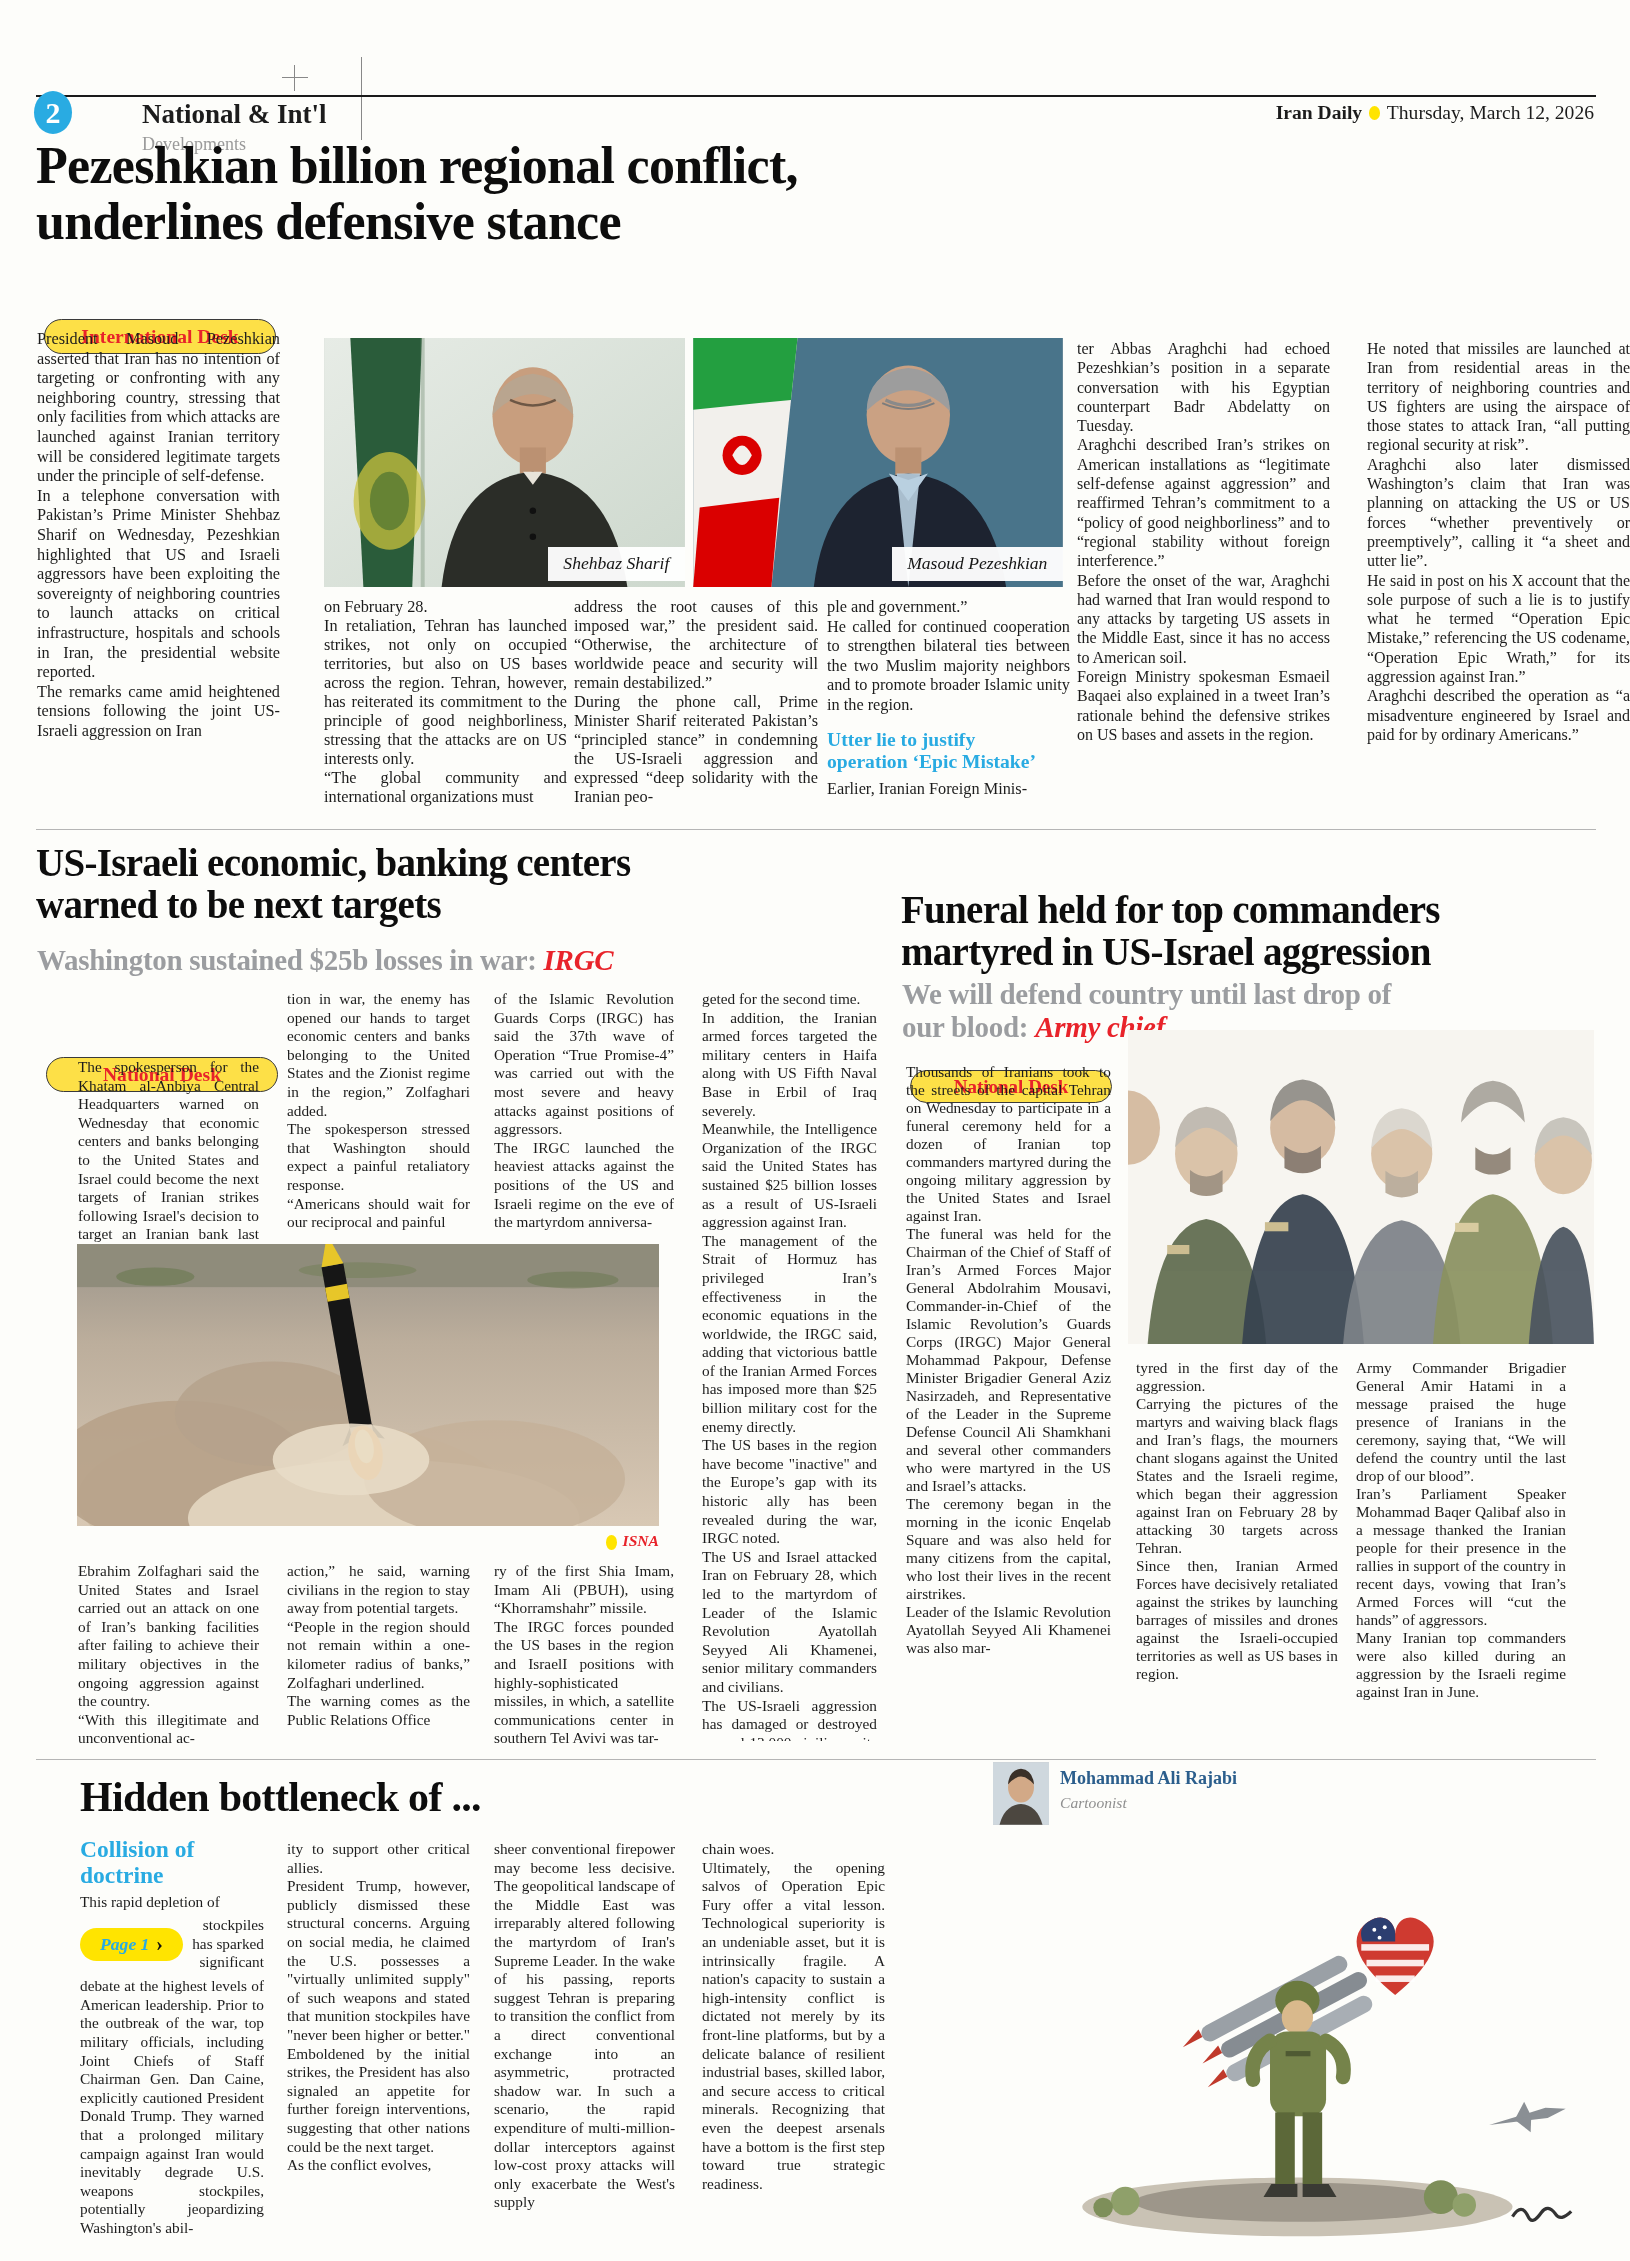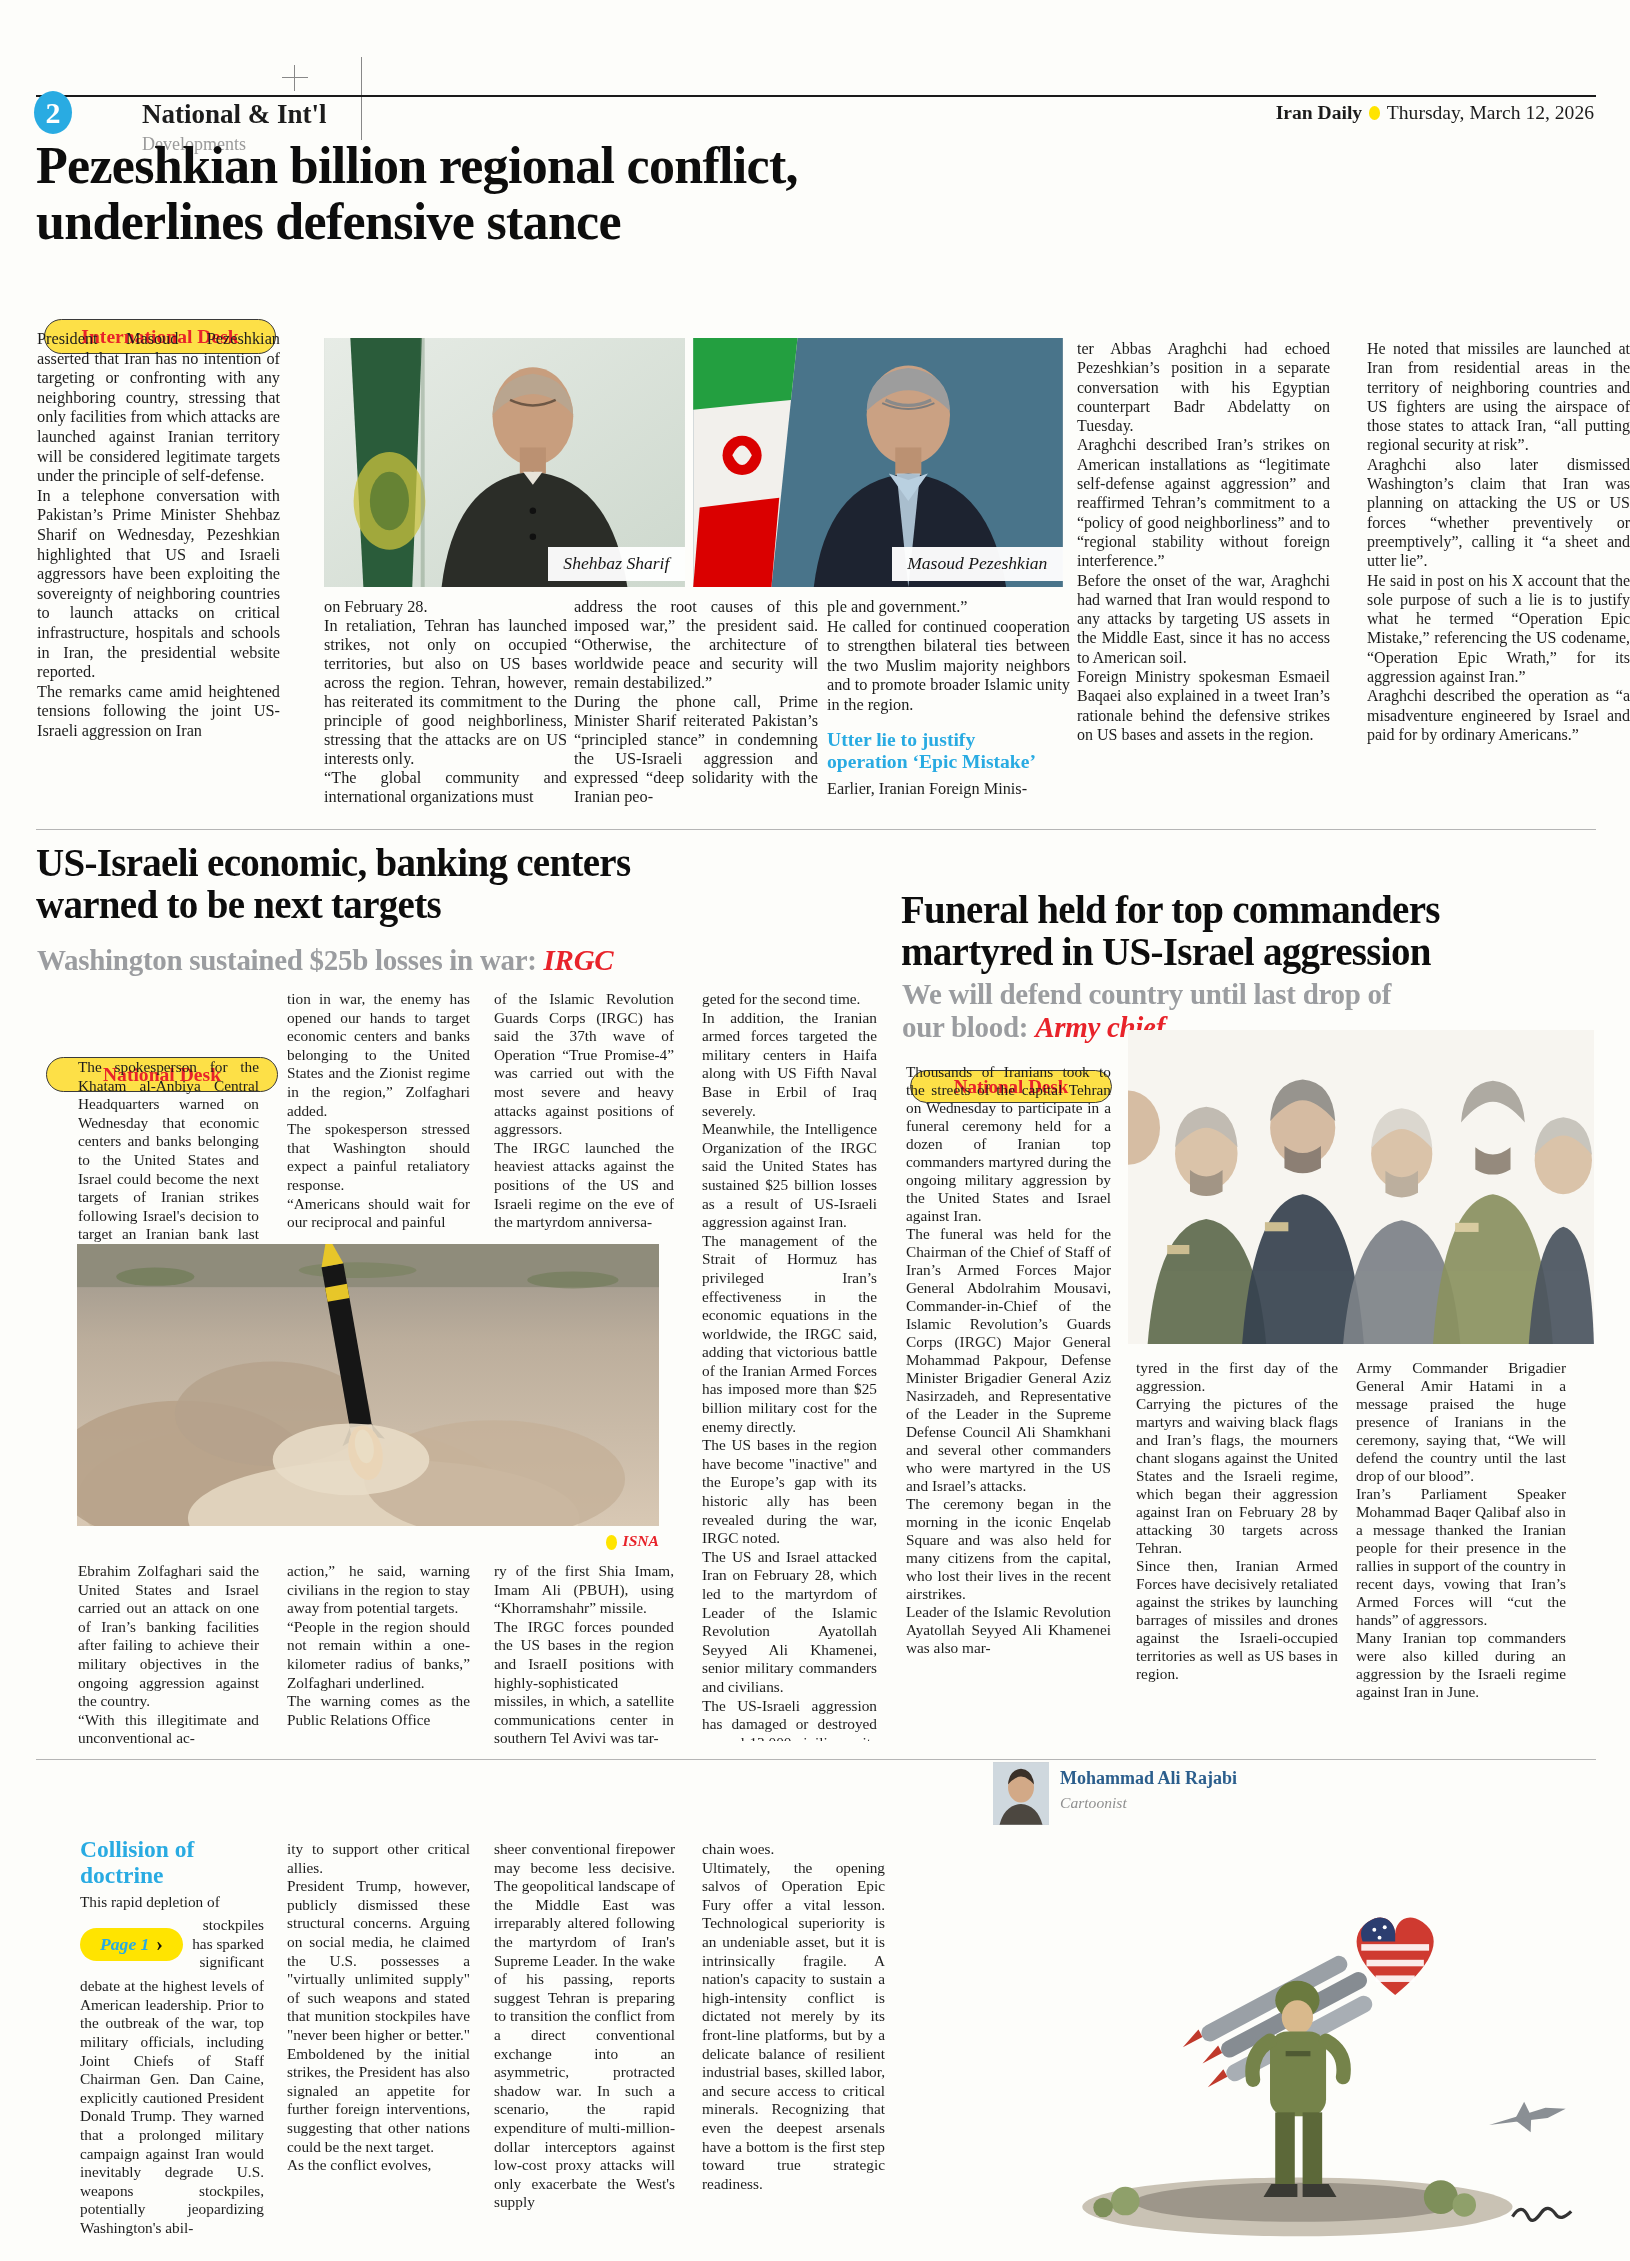--- a/index.html
+++ b/index.html
@@ -263,20 +263,21 @@
 Leader of the Islamic Revolution Ayatollah Seyyed Ali Khamenei was also mar-</div>
   <div class="abs col small" style="left:1136px;top:1359px;width:202px;height:383px;line-height:18px;">tyred in the first day of the aggression.
 Carrying the pictures of the martyrs and waiving black flags and Iran’s flags, the mourners chant slogans against the United States and the Israeli regime, which began their aggression against Iran on February 28 by attacking 30 targets across Tehran.
 Since then, Iranian Armed Forces have decisively retaliated against the strikes by launching barrages of missiles and drones against the Israeli-occupied territories as well as US bases in region.</div>
   <div class="abs col small" style="left:1356px;top:1359px;width:210px;height:383px;line-height:18px;">Army Commander Brigadier General Amir Hatami in a message praised the huge presence of Iranians in the ceremony, saying that, “We will defend the country until the last drop of our blood”.
 Iran’s Parliament Speaker Mohammad Baqer Qalibaf also in a message thanked the Iranian people for their presence in the rallies in support of the country in recent days, vowing that Iran’s Armed Forces will “cut the hands” of aggressors.
 Many Iranian top commanders were also killed during an aggression by the Israeli regime against Iran in June.</div>
 
   <div class="rule light" style="left:36px;top:1759px;width:1560px;height:1.3px;"></div>
 
+  <div class="abs headline" style="left:80px;top:1775px;width:815px;font-size:42px;">Hidden bottleneck of ...</div>
 
   <div class="abs" style="left:80px;top:1836px;width:184px;height:411px;overflow:hidden;">
     <div class="bluehead" style="font-size:23.5px;margin-bottom:3.9px;">Collision of doctrine</div>
     <div class="col small" style="height:auto;">This rapid depletion of</div>
     <div class="badge-row">
       <div class="page-badge">
         <span class="pb-label">Page 1</span>
         <span class="pb-arrow">›</span>
       </div>
       <div class="beside">stockpiles has sparked significant</div>

